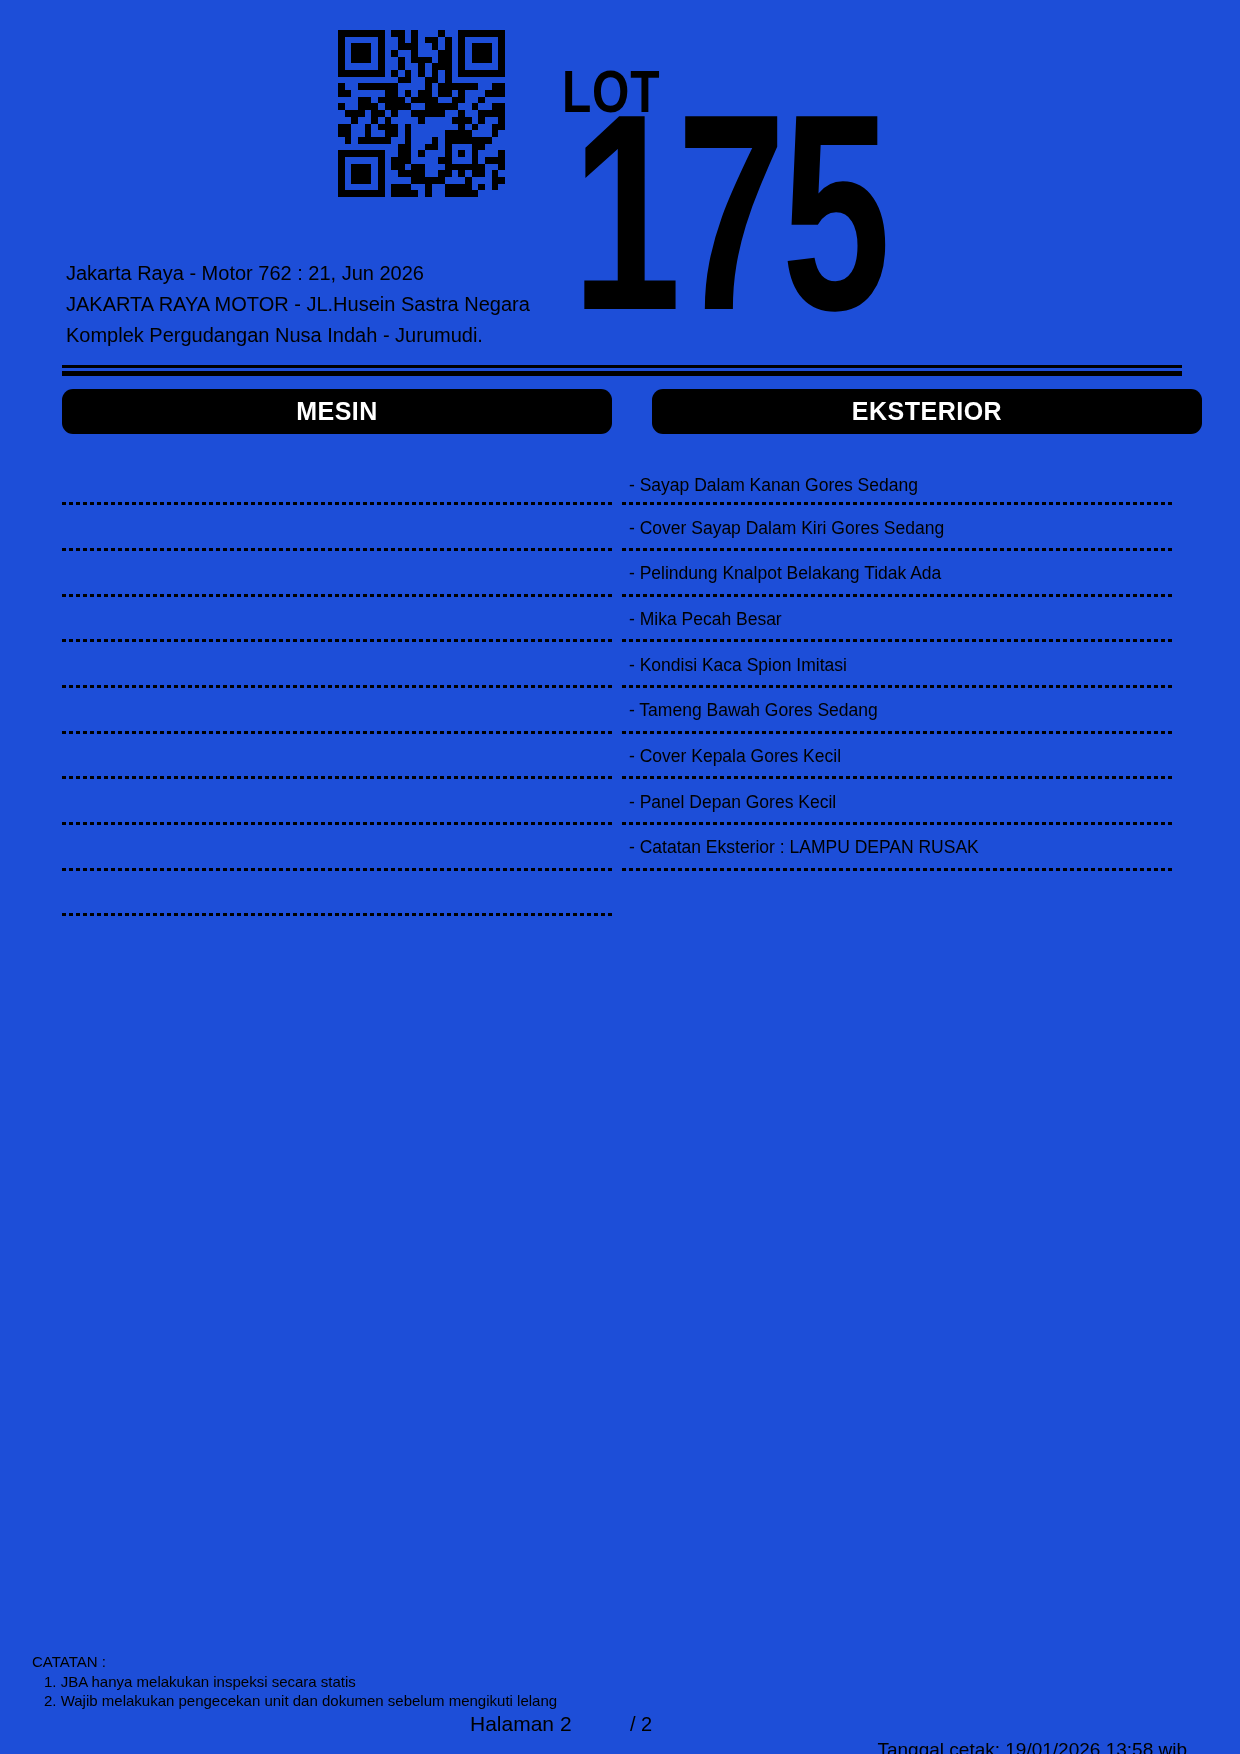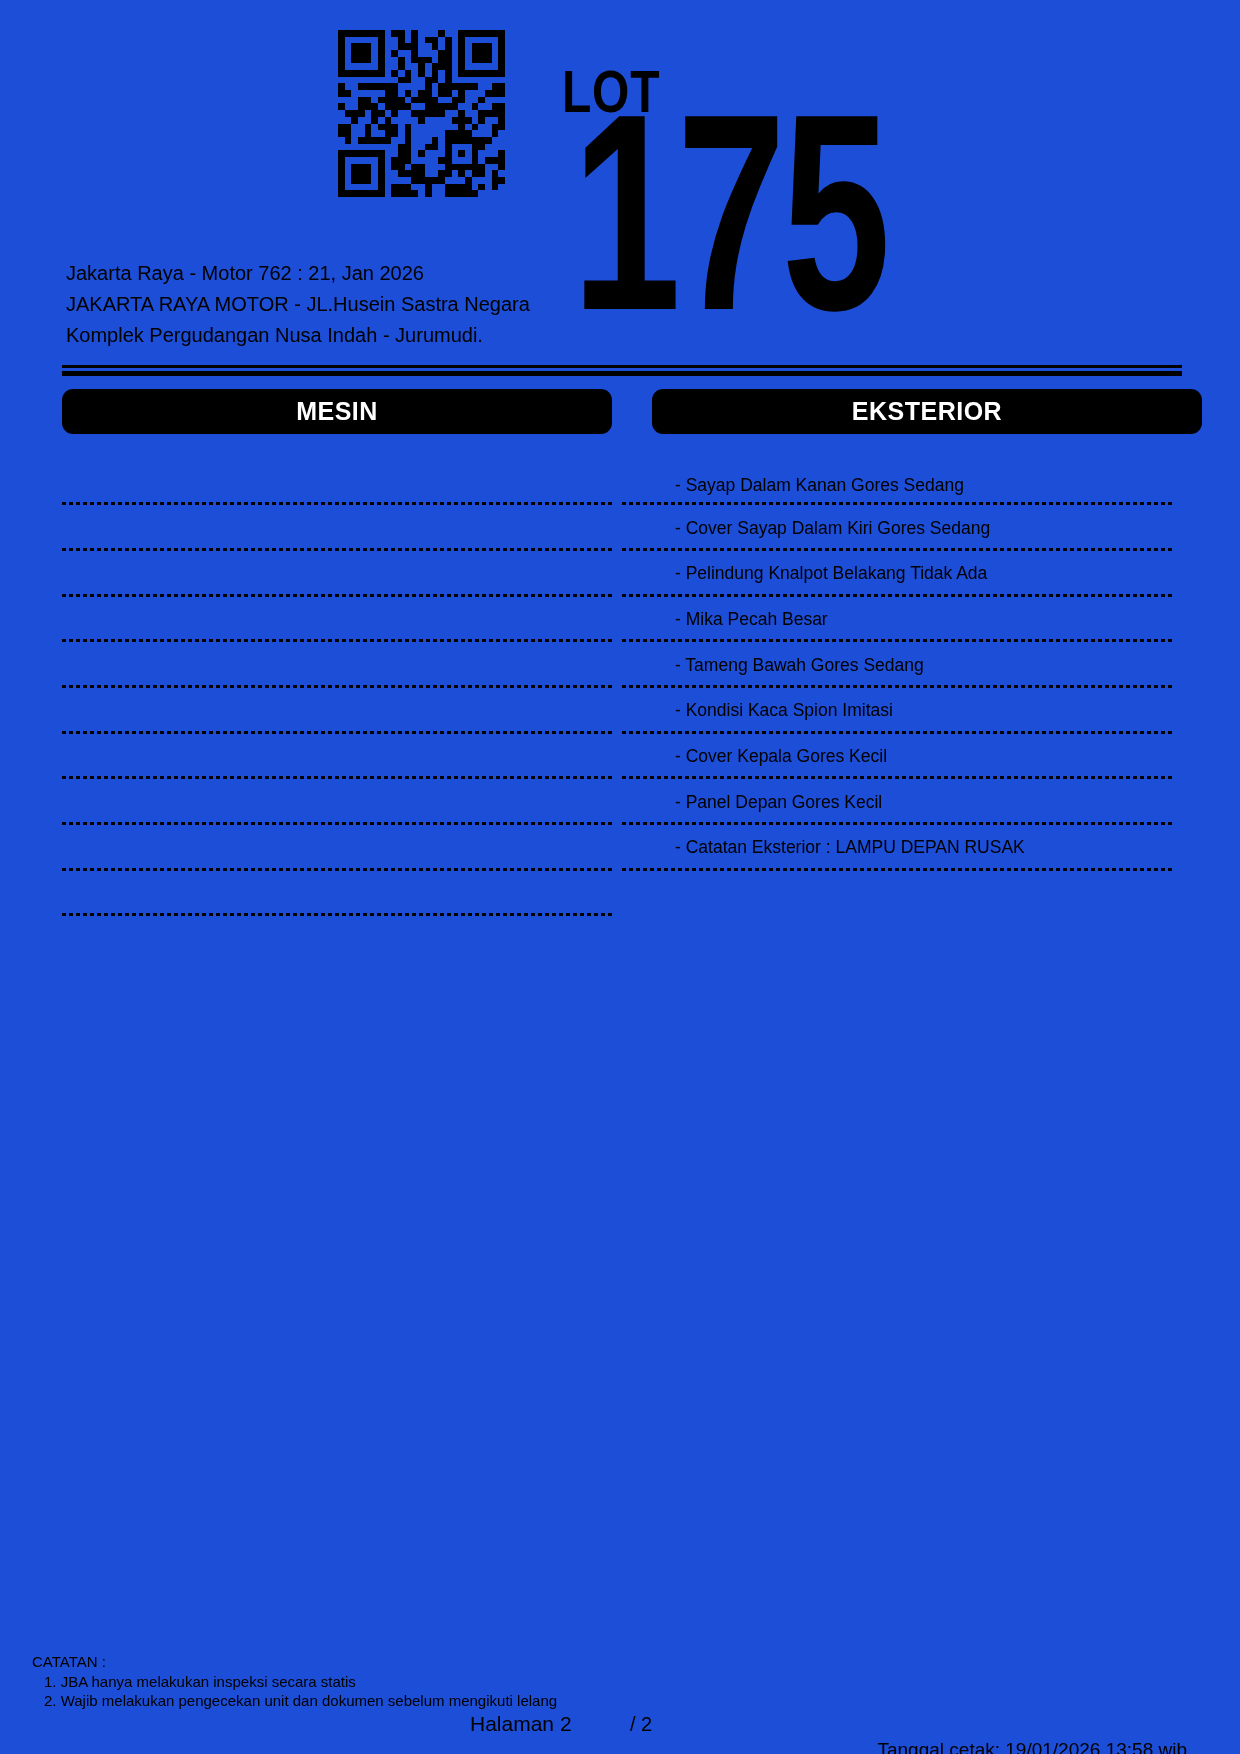--- a/index.html
+++ b/index.html
@@ -55,21 +55,21 @@
   .col.right{left:622px;}
   .row{
     position:relative;height:45.7px;box-sizing:border-box;
     display:flex;align-items:center;
   }
   .row.first{height:71.3px;align-items:flex-end;padding-bottom:9px;}
   .row::after{
     content:"";position:absolute;left:0;right:0;bottom:0;height:3px;
     background:repeating-linear-gradient(90deg,#000 0 4px,transparent 4px 7px);
   }
-  .row-text{font-size:17.5px;padding-left:7px;white-space:nowrap;margin-left:46px;}
+  .row-text{font-size:17.5px;padding-left:7px;white-space:nowrap;}
   
   .footer-notes{position:absolute;left:32px;top:1652px;font-size:15px;line-height:19.5px;}
   .footer-notes .note{padding-left:12px;}
   .page-num{position:absolute;left:470px;top:1712px;font-size:21px;}
   .page-total{position:absolute;left:630px;top:1713px;font-size:20px;}
   .print-date{position:absolute;right:53px;top:1739px;font-size:19px;white-space:nowrap;}
 </style>
 </head>
 <body>
 
@@ -405,21 +405,21 @@
         <rect x="17" y="24" width="1" height="1"></rect>
         <rect x="18" y="24" width="1" height="1"></rect>
         <rect x="19" y="24" width="1" height="1"></rect>
         <rect x="20" y="24" width="1" height="1"></rect>
       </svg></div>
 
   <div class="lot-label">LOT</div>
   <div class="lot-number">175</div>
 
   <div class="address">
-    <div>Jakarta Raya - Motor 762 : 21, Jan 2026</div>
+    <div>Jakarta Raya - Motor 762 : 21, Jun 2026</div>
     <div>JAKARTA RAYA MOTOR - JL.Husein Sastra Negara</div>
     <div>Komplek Pergudangan Nusa Indah - Jurumudi.</div>
   </div>
 
   <div class="double-rule"></div>
 
   <div class="col-header left">
     <span>MESIN</span>
   </div>
   <div class="col-header right">
@@ -445,24 +445,24 @@
       <div class="row">
         <span class="row-text">- Cover Sayap Dalam Kiri Gores Sedang</span>
       </div>
       <div class="row">
         <span class="row-text">- Pelindung Knalpot Belakang Tidak Ada</span>
       </div>
       <div class="row">
         <span class="row-text">- Mika Pecah Besar</span>
       </div>
       <div class="row">
+        <span class="row-text">- Kondisi Kaca Spion Imitasi</span>
+      </div>
+      <div class="row">
         <span class="row-text">- Tameng Bawah Gores Sedang</span>
-      </div>
-      <div class="row">
-        <span class="row-text">- Kondisi Kaca Spion Imitasi</span>
       </div>
       <div class="row">
         <span class="row-text">- Cover Kepala Gores Kecil</span>
       </div>
       <div class="row">
         <span class="row-text">- Panel Depan Gores Kecil</span>
       </div>
       <div class="row">
         <span class="row-text">- Catatan Eksterior :  LAMPU DEPAN RUSAK</span>
       </div>

